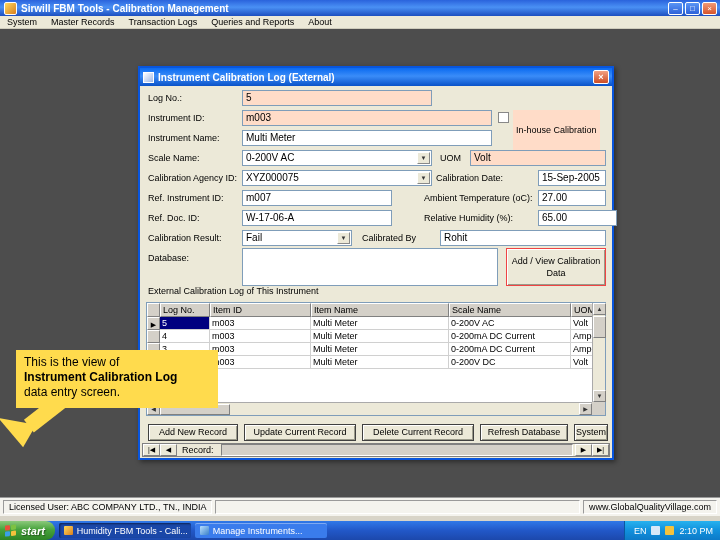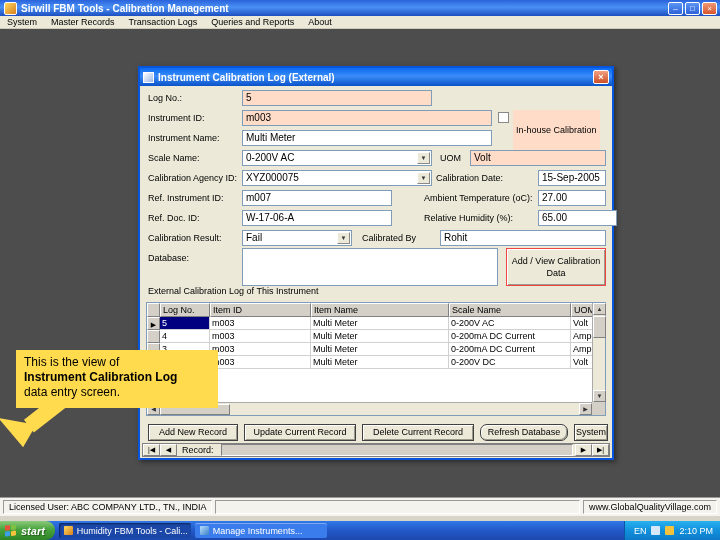--- a/index.html
+++ b/index.html
@@ -56,21 +56,21 @@
   .hscroll{position:absolute;left:0;bottom:0;right:13px;height:13px;background:#ECE9D8;border-top:1px solid #aaa;display:flex;align-items:center;box-sizing:border-box;}
   .scorner{position:absolute;right:0;bottom:0;width:13px;height:13px;background:#D4D0C8;}
   .sarrow{width:13px;height:12px;background:#D4D0C8;border:1px solid;border-color:#fff #808080 #808080 #fff;font-size:6px;line-height:10px;text-align:center;color:#333;flex:none;box-sizing:border-box;}
   .vscroll .sarrow{position:absolute;left:0;}
   .va-up{top:0;} .va-down{bottom:0;}
   .vthumb{position:absolute;left:0;top:13px;width:13px;height:22px;background:#D4D0C8;border:1px solid;border-color:#fff #808080 #808080 #fff;box-sizing:border-box;}
   .hthumb{width:70px;height:11px;background:#D4D0C8;border:1px solid;border-color:#fff #808080 #808080 #fff;box-sizing:border-box;}
 
   
   .abtn{position:absolute;top:338px;height:17px;background:#ECE9D8;border:1px solid #404040;box-shadow:inset 1px 1px 0 #fff,inset -1px -1px 0 #9a9a8a;font-size:9px;line-height:15px;text-align:center;overflow:hidden;white-space:nowrap;box-sizing:border-box;}
-  .ab0{left:8px;width:90px;} .ab1{left:104px;width:112px;} .ab2{left:222px;width:112px;} .ab3{left:340px;width:88px;border-radius:7px;} .ab4{left:434px;width:34px;}
+  .ab0{left:8px;width:90px;} .ab1{left:104px;width:112px;} .ab2{left:222px;width:112px;} .ab3{left:340px;width:88px;} .ab4{left:434px;width:34px;}
 
   
   .navbar{position:absolute;left:2px;top:357px;width:468px;height:14px;display:flex;align-items:center;background:#ECE9D8;border:1px solid #808080;box-sizing:border-box;}
   .nav-btn{flex:none;width:17px;height:12px;background:#ECE9D8;border:1px solid;border-color:#fff #808080 #808080 #fff;font-size:7px;line-height:10px;text-align:center;box-sizing:border-box;}
   .nav-label{margin:0 5px;font-size:9px;white-space:nowrap;}
   .nav-fill{flex:1;height:12px;background:#D4D0C8;border:1px solid;border-color:#808080 #fff #fff #808080;margin:0 2px;box-sizing:border-box;}
 
   
   .statusbar{position:absolute;left:0;top:497px;width:720px;height:19px;background:#F4F3EE;border-top:1px solid #9a9a9a;display:flex;align-items:center;font-size:9px;padding:0 3px;color:#000;box-sizing:border-box;}
   .spanel{border:1px solid;border-color:#9a9a9a #fff #fff #9a9a9a;height:14px;line-height:12px;padding:0 5px;white-space:nowrap;box-sizing:border-box;}

